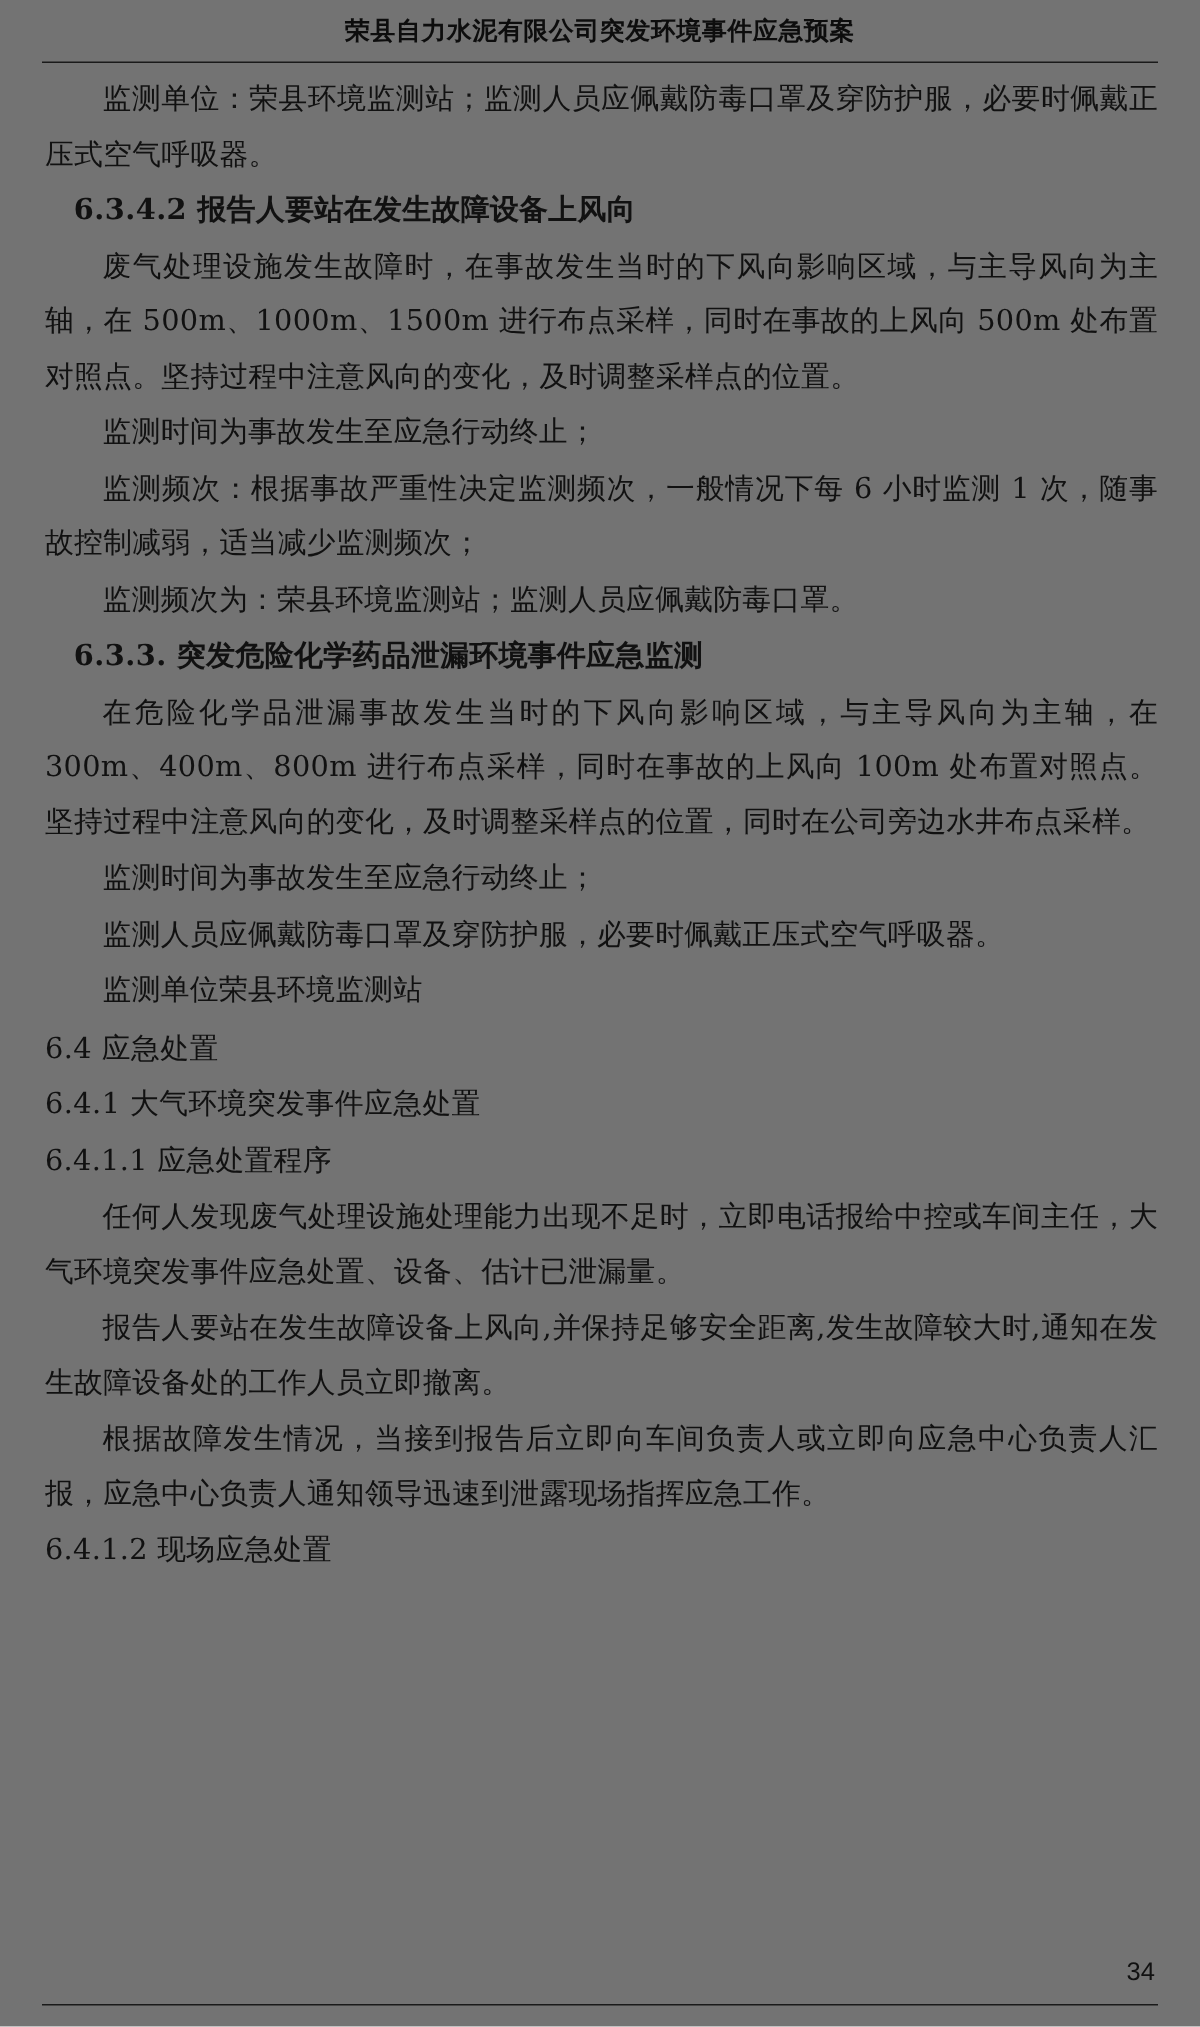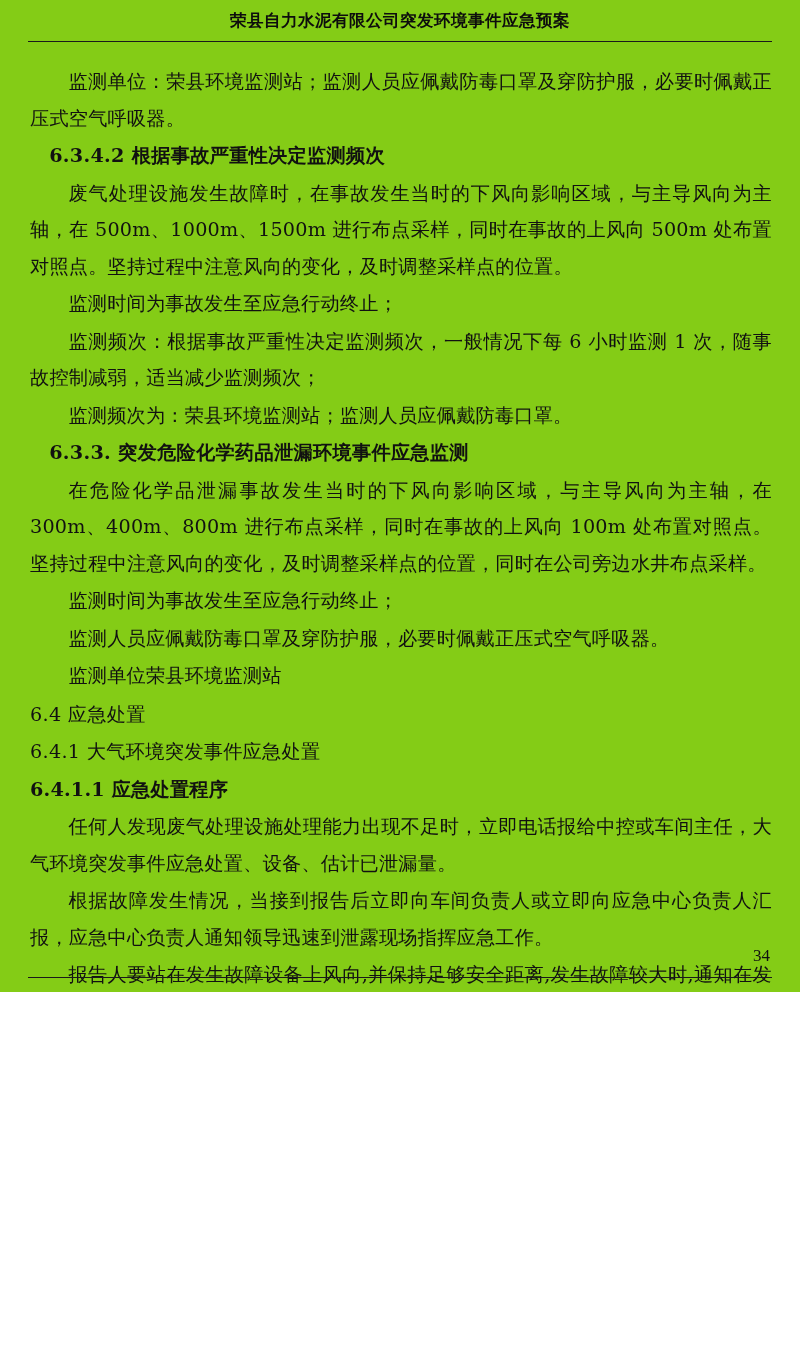--- a/index.html
+++ b/index.html
@@ -3,22 +3,22 @@
 <meta charset="utf-8">
 <style>
   html, body {
     margin: 0;
     padding: 0;
     background: #ffffff;
   }
   .page {
     position: relative;
     width: 800px;
-    height: 992px;
-    background: #84cc16;
+    height: 1351px;
+    background: #737373;
     font-family: "DejaVu Serif", "Liberation Serif", serif;
     color: #111111;
     box-sizing: border-box;
     overflow: hidden;
   }
   .header {
     position: absolute;
     top: 0;
     left: 0;
     right: 0;
@@ -37,21 +37,20 @@
     left: 28px;
     right: 28px;
     border-bottom: 1.4px solid #1a1a1a;
   }
   .content {
     position: absolute;
     top: 48px;
     left: 30px;
     right: 28px;
     bottom: 60px;
-    margin-top: 16px;
   }
   p {
     margin: 0 0 1px 0;
     font-size: 19.2px;
     line-height: 36.5px;
     text-align: justify;
     text-justify: inter-ideograph;
     letter-spacing: 0.2px;
   }
   p.indent {
@@ -62,30 +61,30 @@
     text-indent: 1em;
     letter-spacing: 0.3px;
   }
   p.heading-flush {
     font-weight: normal;
     text-indent: 0;
     letter-spacing: 0.3px;
   }
   p.sub-flush {
     text-indent: 0;
-    font-weight: bold;
+    font-weight: normal;
   }
   .gap-sm { margin-top: 2px; }
   .footer-page {
     position: absolute;
     right: 30px;
     bottom: 26px;
     font-size: 17px;
     color: #111;
-    font-family: Liberation Serif, serif;
+    font-family: Liberation Sans, sans-serif;
   }
   .bottom-rule {
     position: absolute;
     left: 28px;
     right: 28px;
     bottom: 14px;
     border-bottom: 1.4px solid #1a1a1a;
   }
 </style>
 </head>
@@ -95,21 +94,21 @@
 
   <div class="header">
     <span>荣县自力水泥有限公司突发环境事件应急预案</span>
   </div>
   <div class="header-rule"></div>
 
   <div class="content">
 
     <p class="indent">监测单位：荣县环境监测站；监测人员应佩戴防毒口罩及穿防护服，必要时佩戴正压式空气呼吸器。</p>
 
-    <p class="heading">6.3.4.2 根据事故严重性决定监测频次</p>
+    <p class="heading">6.3.4.2 报告人要站在发生故障设备上风向</p>
 
     <p class="indent">废气处理设施发生故障时，在事故发生当时的下风向影响区域，与主导风向为主轴，在 500m、1000m、1500m 进行布点采样，同时在事故的上风向 500m 处布置对照点。坚持过程中注意风向的变化，及时调整采样点的位置。</p>
 
     <p class="indent">监测时间为事故发生至应急行动终止；</p>
 
     <p class="indent">监测频次：根据事故严重性决定监测频次，一般情况下每 6 小时监测 1 次，随事故控制减弱，适当减少监测频次；</p>
 
     <p class="indent">监测频次为：荣县环境监测站；监测人员应佩戴防毒口罩。</p>
 
     <p class="heading">6.3.3. 突发危险化学药品泄漏环境事件应急监测</p>
@@ -124,23 +123,23 @@
     <p class="indent">监测单位荣县环境监测站</p>
 
     <p class="heading-flush gap-sm">6.4 应急处置</p>
 
     <p class="heading-flush">6.4.1 大气环境突发事件应急处置</p>
 
     <p class="sub-flush">6.4.1.1 应急处置程序</p>
 
     <p class="indent">任何人发现废气处理设施处理能力出现不足时，立即电话报给中控或车间主任，大气环境突发事件应急处置、设备、估计已泄漏量。</p>
 
+    <p class="indent">报告人要站在发生故障设备上风向,并保持足够安全距离,发生故障较大时,通知在发生故障设备处的工作人员立即撤离。</p>
+
     <p class="indent">根据故障发生情况，当接到报告后立即向车间负责人或立即向应急中心负责人汇报，应急中心负责人通知领导迅速到泄露现场指挥应急工作。</p>
-
-    <p class="indent">报告人要站在发生故障设备上风向,并保持足够安全距离,发生故障较大时,通知在发生故障设备处的工作人员立即撤离。</p>
 
     <p class="sub-flush">6.4.1.2 现场应急处置</p>
 
   </div>
 
   <div class="footer-page">34</div>
   <div class="bottom-rule"></div>
 
 </div>
 

